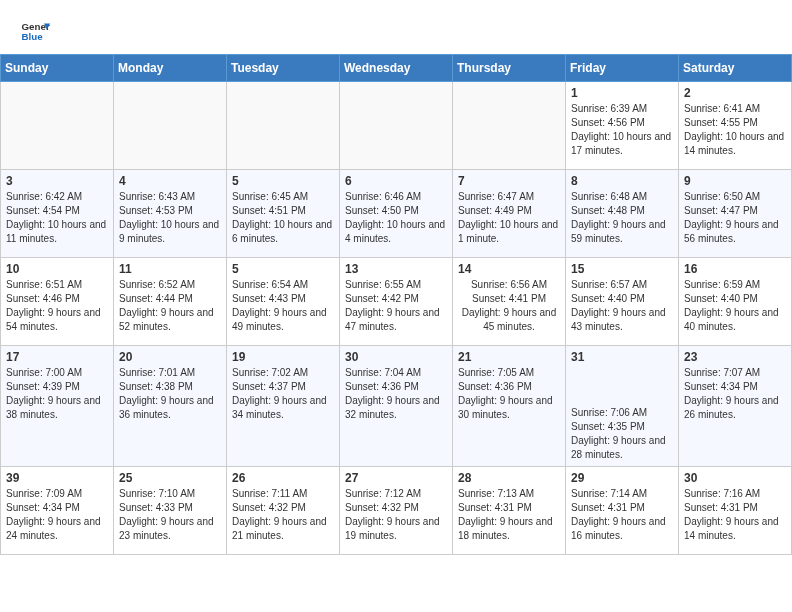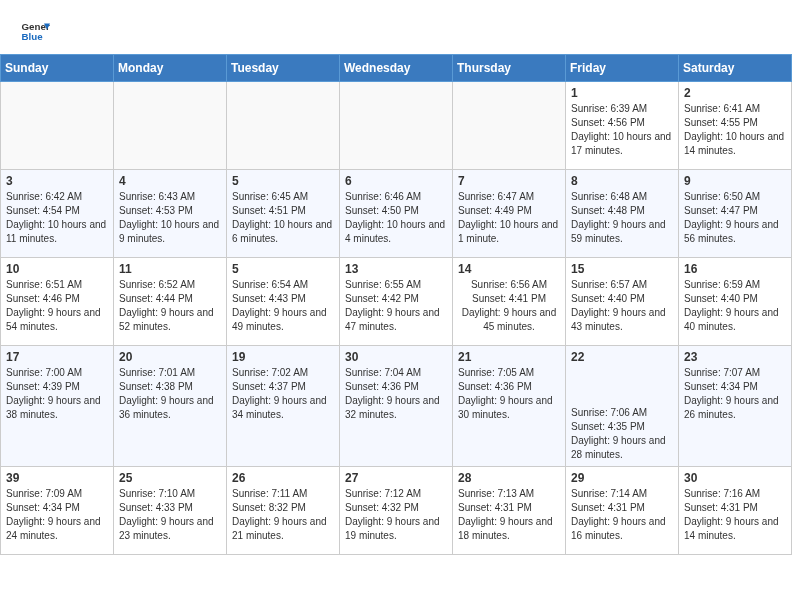--- a/index.html
+++ b/index.html
@@ -241,21 +241,21 @@
 Sunset: 4:36 PM
 Daylight: 9 hours and 32 minutes.</div>
         </td>
         <td>
           <span class="day-number">21</span>
           <div class="day-info" style="white-space: pre-line;">Sunrise: 7:05 AM
 Sunset: 4:36 PM
 Daylight: 9 hours and 30 minutes.</div>
         </td>
         <td>
-          <span class="day-number">22</span>
+          <span class="day-number">31</span>
           <div class="day-info" style="white-space: pre-line; margin-top: 42px;">Sunrise: 7:06 AM
 Sunset: 4:35 PM
 Daylight: 9 hours and 28 minutes.</div>
         </td>
         <td>
           <span class="day-number">23</span>
           <div class="day-info" style="white-space: pre-line;">Sunrise: 7:07 AM
 Sunset: 4:34 PM
 Daylight: 9 hours and 26 minutes.</div>
         </td>
@@ -269,21 +269,21 @@
         </td>
         <td>
           <span class="day-number">25</span>
           <div class="day-info" style="white-space: pre-line;">Sunrise: 7:10 AM
 Sunset: 4:33 PM
 Daylight: 9 hours and 23 minutes.</div>
         </td>
         <td>
           <span class="day-number">26</span>
           <div class="day-info" style="white-space: pre-line;">Sunrise: 7:11 AM
-Sunset: 8:32 PM
+Sunset: 4:32 PM
 Daylight: 9 hours and 21 minutes.</div>
         </td>
         <td>
           <span class="day-number">27</span>
           <div class="day-info" style="white-space: pre-line;">Sunrise: 7:12 AM
 Sunset: 4:32 PM
 Daylight: 9 hours and 19 minutes.</div>
         </td>
         <td>
           <span class="day-number">28</span>

